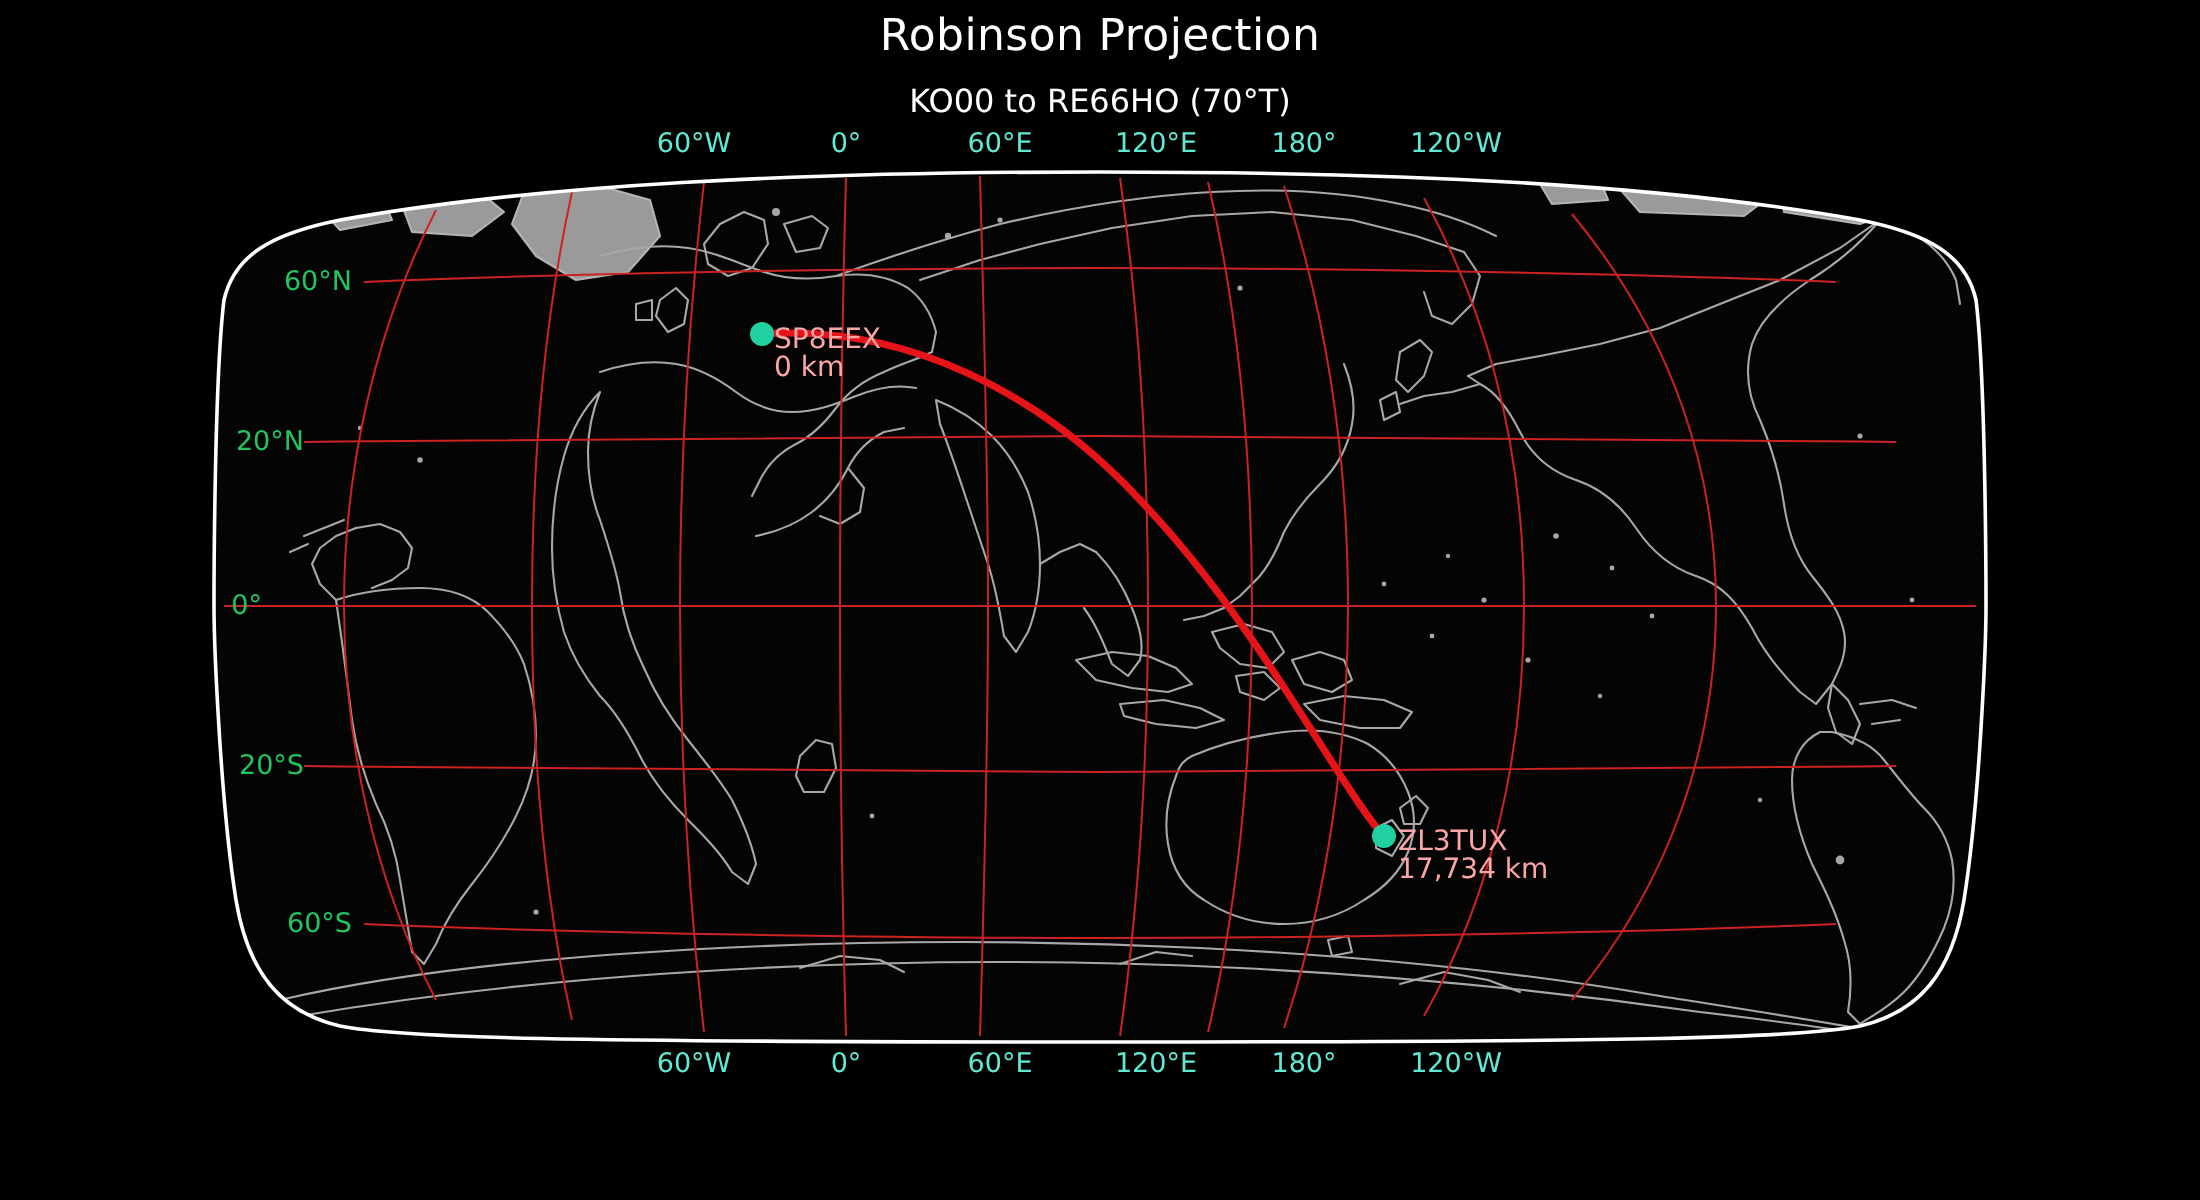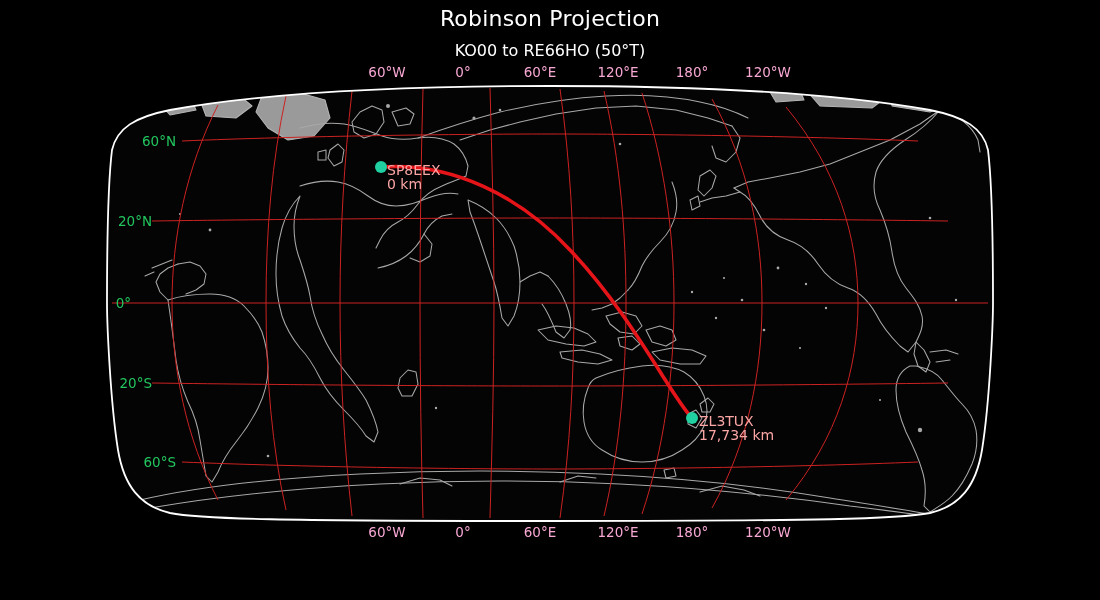--- a/index.html
+++ b/index.html
@@ -11,40 +11,40 @@
   #stage{position:absolute;inset:0;width:928px;height:600px;}
   .title{
     position:absolute;left:0;top:6px;width:1100px;text-align:center;
     color:#ffffff;font-size:22px;letter-spacing:.2px;
   }
   .subtitle{
     position:absolute;left:0;top:41px;width:1100px;text-align:center;
     color:#ffffff;font-size:16px;
   }
   .axlabel{
-    position:absolute;color:#f9a8d4;font-size:13.5px;
-    transform:translateX(-50%);white-space:nowrap;margin-left:40px;
+    position:absolute;color:#5eead4;font-size:13.5px;
+    transform:translateX(-50%);white-space:nowrap;
   }
   .latlabel{
     position:absolute;color:#22c55e;font-size:13.5px;
     transform:translateY(-50%);white-space:nowrap;text-align:right;
   }
   .stationlabel{
     position:absolute;color:#fca5a5;font-size:14px;white-space:nowrap;
     line-height:14px;pointer-events:none;
   }
   svg{display:block;position:absolute;left:0;top:0;}
 </style>
 </head>
 <body>
 
 <div id="stage">
 
   <div class="title">Robinson Projection</div>
-  <div class="subtitle">KO00 to RE66HO (50°T)</div>
+  <div class="subtitle">KO00 to RE66HO (70°T)</div>
 
   <svg width="1100" height="600" viewBox="0 0 1100 600">
     <defs>
       <clipPath id="mapclip">
         <path d="M 550 86
                  C 700 86, 830 92, 930 110
                  C 965 117, 983 128, 988 150
                  C 993 190, 993 300, 993 303
                  C 993 320, 990 400, 982 450
                  C 976 486, 960 506, 930 513

